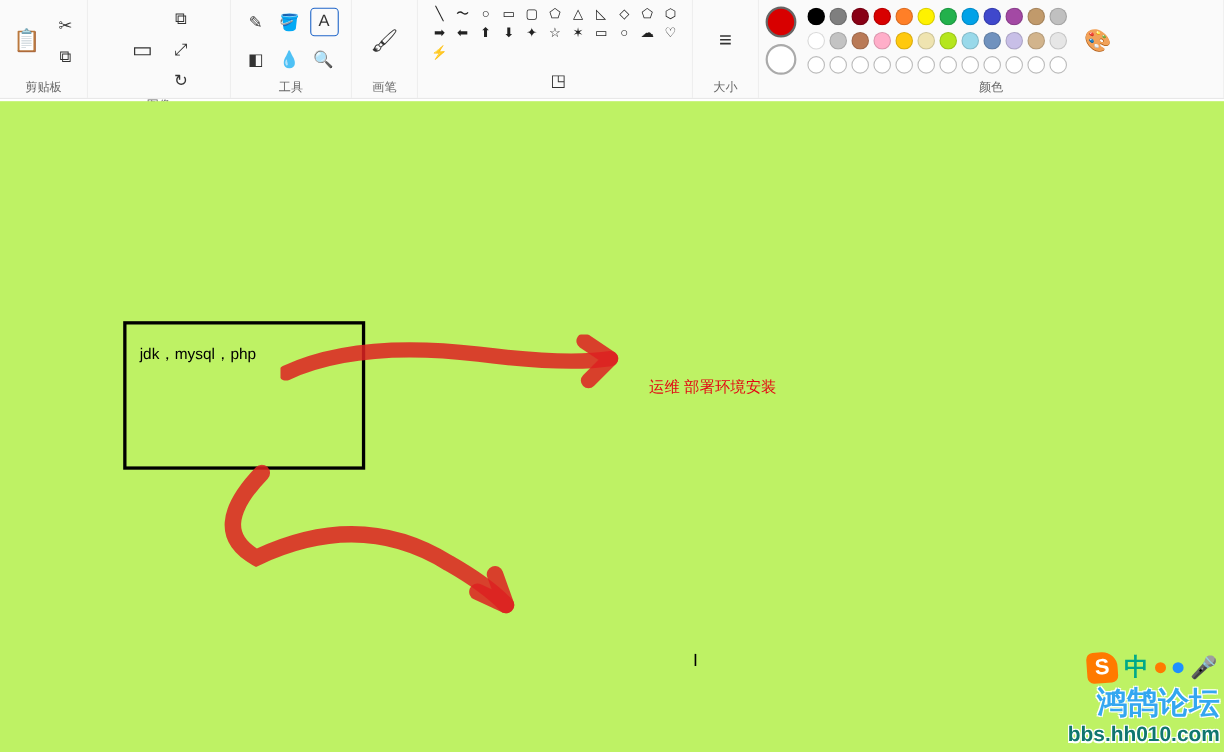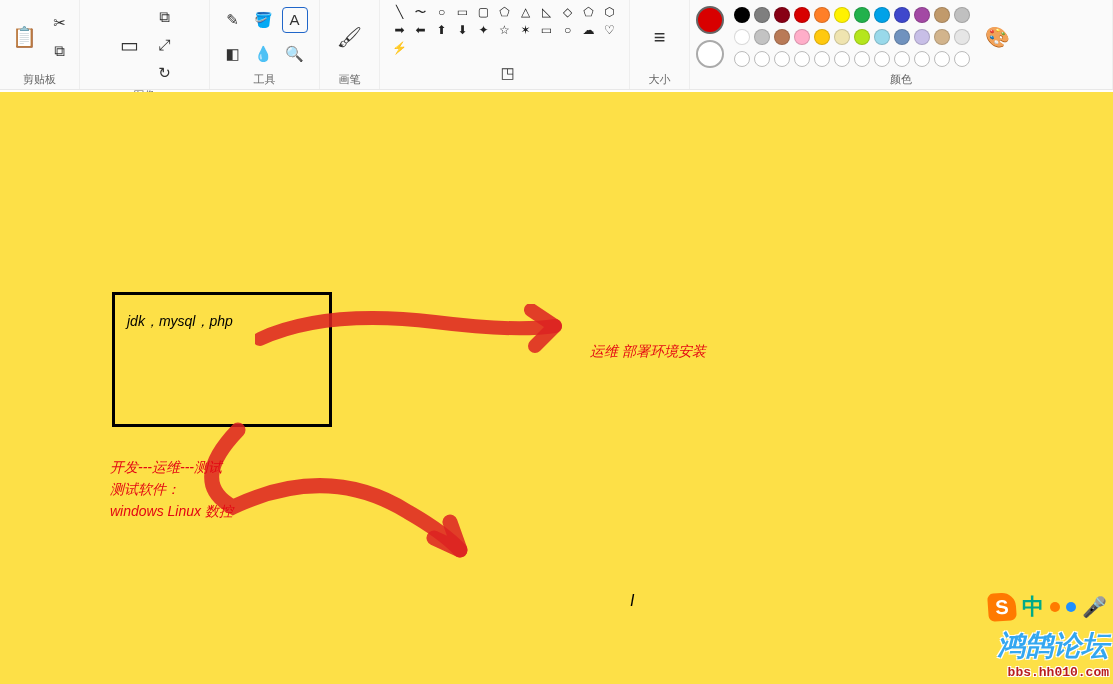--- a/index.html
+++ b/index.html
@@ -26,38 +26,38 @@
 
   
   .text-toolbar { position:absolute; top:100px; left:440px; height:42px; background:#fff; border:1px solid #ddd; border-radius:6px; box-shadow:0 2px 10px rgba(0,0,0,.08); display:flex; align-items:center; padding:0 8px; gap:6px; }
   .text-toolbar select, .text-toolbar .sel-like { height:26px; border:1px solid #ccc; border-radius:4px; font-size:12px; padding:0 6px; background:#fff; cursor:pointer; }
   .fmtbtn { width:28px; height:26px; display:flex; align-items:center; justify-content:center; font-size:14px; cursor:pointer; border-radius:4px; }
   .fmtbtn.sel { border:1.5px solid #222; }
   .chk { width:14px; height:14px; border:1px solid #999; border-radius:3px; display:inline-block; margin-right:4px; }
   .lab { font-size:12px; }
 
   
-  .canvas { position:absolute; top:92px; left:0; right:0; bottom:0; background:#fde047;font-style:italic; }
+  .canvas { position:absolute; top:92px; left:0; right:0; bottom:0; background:#bef264; }
   .box-outer { position:absolute; left:112px; top:200px; width:220px; height:135px; border:3px solid #000; }
   .txt1 { position:absolute; left:12px; top:18px; font-size:14px; }
   .box-inner { position:absolute; left:12px; top:50px; width:140px; height:50px; border:2px solid #000; }
   .box-inner span { display:block; padding:10px 0 0 8px; font-size:14px; }
 
   .redtxt { position:absolute; color:#e30613; font-size:14px; line-height:22px; }
   .ann1 { left:110px; top:364px; }
   .ann2 { left:590px; top:248px; }
   .ann3 { left:505px; top:442px; }
 
   .drawn { position:absolute; pointer-events:none; }
   .arrow1 { left:255px; top:212px; width:340px; height:50px; }
   .arrow2 { left:178px; top:330px; width:300px; height:140px; }
 
   .watermark { position:absolute; right:4px; bottom:4px; text-align:right; }
-  .watermark .big { font-size:28px; font-weight:700; font-style:italic; color:#34a7f0; text-shadow: -1px -1px 0 #fff, 1px -1px 0 #fff, -1px 1px 0 #fff, 1px 1px 0 #fff; }
-  .watermark .small { font-size:13px; font-weight:700; color:#b91c1c; text-shadow: -1px -1px 0 #fff, 1px -1px 0 #fff, -1px 1px 0 #fff, 1px 1px 0 #fff; font-family: Liberation Mono, monospace; }
+  .watermark .big { font-size:28px; font-weight:700; color:#34a7f0; text-shadow: -1px -1px 0 #fff, 1px -1px 0 #fff, -1px 1px 0 #fff, 1px 1px 0 #fff; }
+  .watermark .small { font-size:19px; font-weight:700; color:#0f766e; text-shadow: -1px -1px 0 #fff, 1px -1px 0 #fff, -1px 1px 0 #fff, 1px 1px 0 #fff; }
   .badges { position:absolute; right:6px; bottom:62px; display:flex; gap:6px; align-items:center; }
   .badge-s { width:28px; height:28px; background:#ff7a00; color:#fff; font-weight:700; font-size:20px; border-radius:6px 14px 6px 6px; display:flex; align-items:center; justify-content:center; transform:rotate(-4deg); }
   .zhong { font-size:22px; color:#0a8; font-weight:700; }
   .dot-oj { width:10px; height:10px; border-radius:50%; background:#ff7a00; }
   .mic { font-size:20px; color:#1e90ff; }
   .cursor-caret { position:absolute; left:630px; top:500px; width:1px; height:18px; color:#000; font-size:16px; }
 </style>
 </head>
 <body>
 
@@ -234,25 +234,20 @@
 
   <svg class="drawn arrow1" viewBox="0 0 340 50">
     <path d="M5 35 Q 70 5 180 18 Q 260 28 300 22" stroke="#d22" stroke-width="14" fill="none" stroke-linecap="round" opacity="0.85"></path>
     <path d="M300 22 L276 6 M300 22 L280 42" stroke="#d22" stroke-width="14" stroke-linecap="round" opacity="0.85"></path>
   </svg>
   <svg class="drawn arrow2" viewBox="0 0 300 140">
     <path d="M60 8 Q 10 60 55 85 Q 150 40 230 90 Q 265 110 282 128" stroke="#d22" stroke-width="15" fill="none" stroke-linecap="round" opacity="0.85"></path>
     <path d="M282 128 L256 116 M282 128 L272 100" stroke="#d22" stroke-width="15" stroke-linecap="round" opacity="0.85"></path>
   </svg>
 
-  <div class="redtxt ann1">
-    <div>开发---运维---测试</div>
-    <div>测试软件：</div>
-    <div>windows   Linux             数控</div>
-  </div>
   <div class="redtxt ann2">运维    部署环境安装</div>
 
   <div class="cursor-caret">I</div>
 </div>
 
 <div class="badges">
   <div class="badge-s">S</div>
   <div class="zhong">中</div>
   <div class="dot-oj"></div>
   <div class="dot-oj" style="background:#1e90ff"></div>

